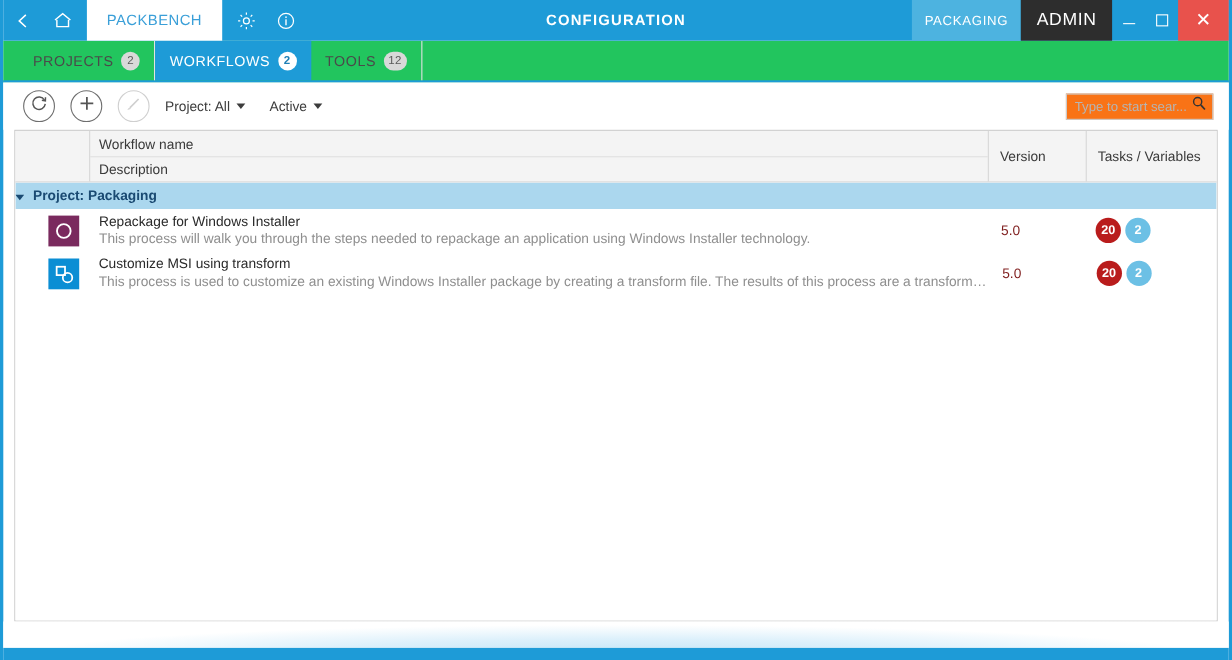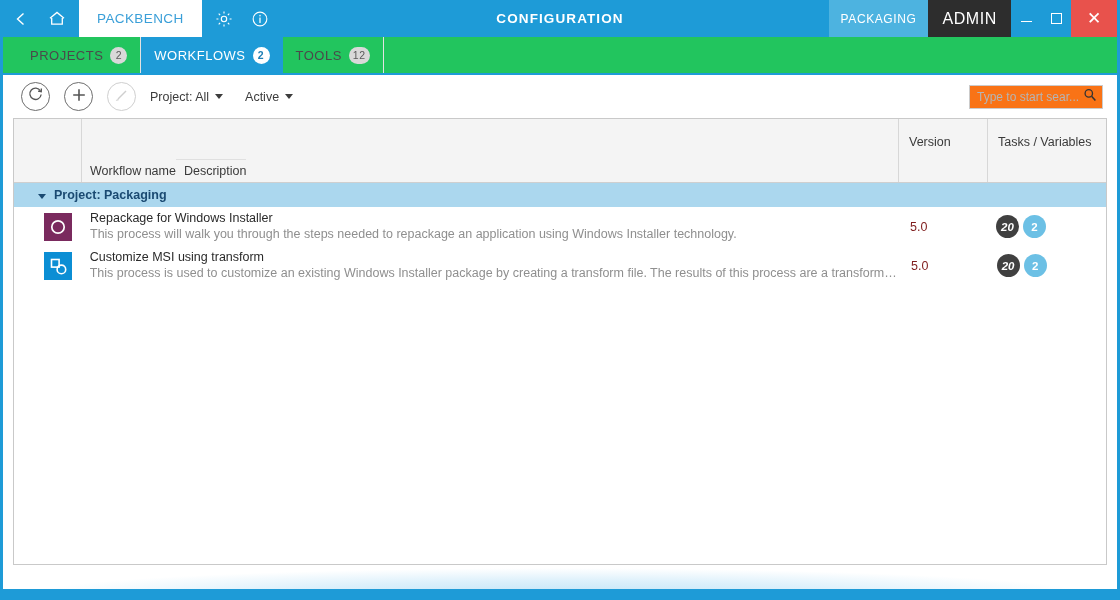--- a/index.html
+++ b/index.html
@@ -203,21 +203,21 @@
     background: #f4f4f4;
     border-bottom: 1px solid #cfcfcf;
     flex: 0 0 auto;
   }
   .col-icon  { width: 68px; border-right: 1px solid #d7d7d7; }
   .col-main  { flex: 1 1 auto; border-right: 1px solid #d7d7d7; }
   .col-ver   { width: 89px; border-right: 1px solid #d7d7d7; }
   .col-tasks { width: 118px; }
 
   .grid-head .hcell { padding: 0; }
-  .hstack { display: flex; flex-direction: row; margin-top: 40px; }
+  .hstack { display: flex; flex-direction: column; }
   .hrow {
     height: 23px;
     display: flex; align-items: center;
     padding: 0 0 0 8px;
     font-size: 12.5px;
     color: #3a3a3a;
   }
   .hrow.sep { border-top: 1px solid #e0e0e0; }
   .hcenter {
     height: 46px;
@@ -226,21 +226,20 @@
     font-size: 12.5px;
     color: #3a3a3a;
   }
 
   .grid-body { flex: 1 1 auto; overflow: hidden; background:#ffffff; }
 
   .group-row {
     height: 24px;
     background: #abd7ee;
     display: flex; align-items: center;
-    padding-left: 24px;
     gap: 8px;
     font-size: 12.5px;
     font-weight: bold;
     color: #1a4a72;
   }
   .tri {
     width: 0; height: 0;
     border-left: 4px solid transparent;
     border-right: 4px solid transparent;
     border-top: 5px solid #1a4a72;
@@ -296,21 +295,21 @@
     padding-left: 8px;
   }
   .badge {
     width: 23px; height: 23px;
     border-radius: 50%;
     display: flex; align-items: center; justify-content: center;
     color: #ffffff;
     font-size: 11.5px;
     font-weight: bold;
   }
-  .badge.tasks { background: #404040; font-style: italic; }
+  .badge.tasks { background: #b91c1c; }
   .badge.vars  { background: #6cc0e5; }
 
   
   .footer-glow {
     height: 24px;
     flex: 0 0 auto;
     background: radial-gradient(ellipse 62% 150% at 50% 130%, #bfe3f6 0%, #dcf0fb 42%, #ffffff 78%);
   }
   .footer-bar {
     height: 11px;

